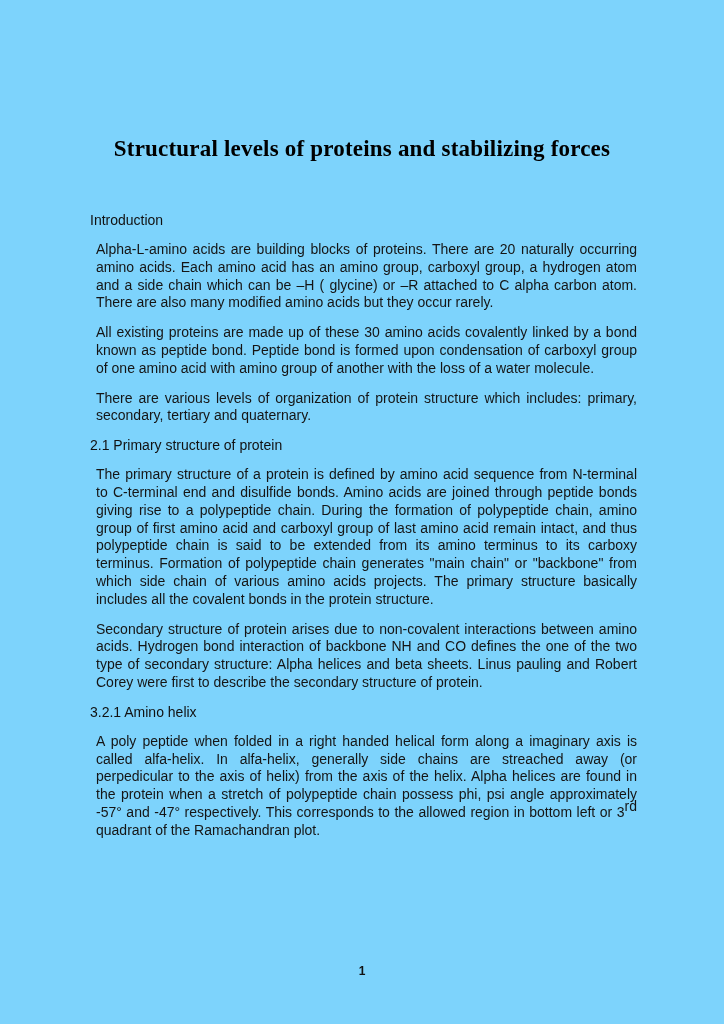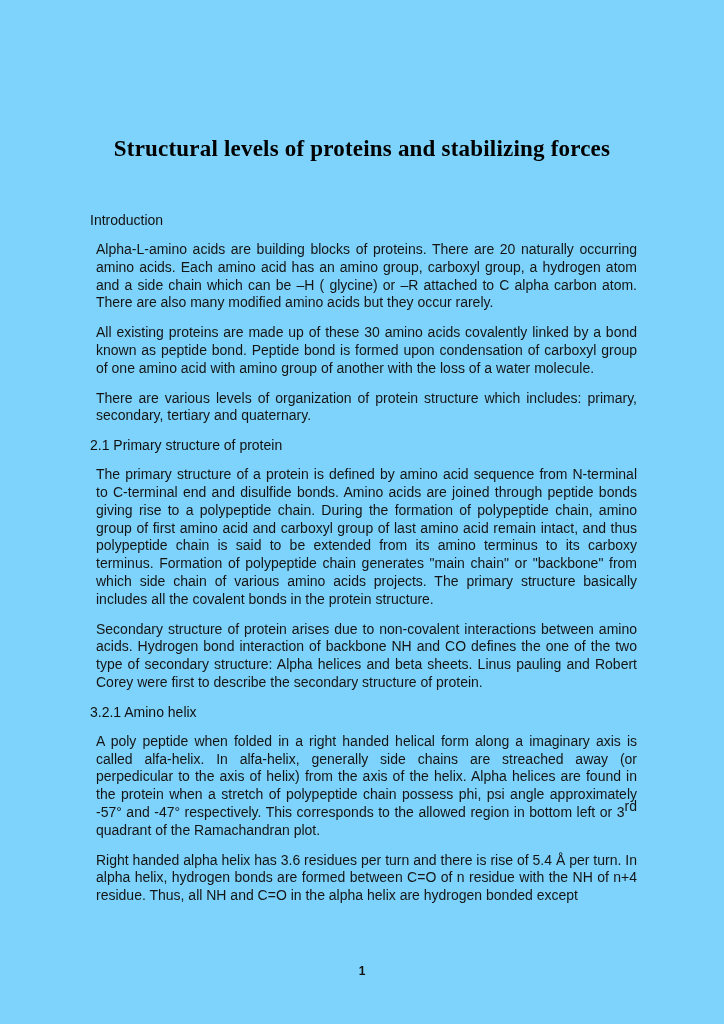--- a/index.html
+++ b/index.html
@@ -70,19 +70,18 @@
   <main class="doc-body">
       <h2 class="heading">Introduction</h2>
       <p class="paragraph">Alpha-L-amino acids are building blocks of proteins. There are 20 naturally occurring amino acids. Each amino acid has an amino group, carboxyl group, a hydrogen atom and a side chain which can be –H ( glycine) or –R attached to C alpha carbon atom. There are also many modified amino acids but they occur rarely.</p>
       <p class="paragraph">All existing proteins are made up of these 30 amino acids covalently linked by a bond known as peptide bond. Peptide bond is formed upon condensation of carboxyl group of one amino acid with amino group of another with the loss of a water molecule.</p>
       <p class="paragraph">There are various levels of organization of protein structure which includes: primary, secondary, tertiary and quaternary.</p>
       <h2 class="heading">2.1 Primary structure of protein</h2>
       <p class="paragraph">The primary structure of a protein is defined by amino acid sequence from N-terminal to C-terminal end and disulfide bonds. Amino acids are joined through peptide bonds giving rise to a polypeptide chain. During the formation of polypeptide chain, amino group of first amino acid and carboxyl group of last amino acid remain intact, and thus polypeptide chain is said to be extended from its amino terminus to its carboxy terminus. Formation of polypeptide chain generates "main chain" or "backbone" from which side chain of various amino acids projects. The primary structure basically includes all the covalent bonds in the protein structure.</p>
       <p class="paragraph">Secondary structure of protein arises due to non-covalent interactions between amino acids. Hydrogen bond interaction of backbone NH and CO defines the one of the two type of secondary structure: Alpha helices and beta sheets. Linus pauling and Robert Corey were first to describe the secondary structure of protein.</p>
       <h2 class="heading">3.2.1 Amino helix</h2>
       <p class="paragraph">A poly peptide when folded in a right handed helical form along a imaginary axis is called alfa-helix. In alfa-helix, generally side chains are streached away (or perpedicular to the axis of helix) from the axis of the helix. Alpha helices are found in the protein when a stretch of polypeptide chain possess phi, psi angle approximately -57° and -47° respectively. This corresponds to the allowed region in bottom left or 3<sup>rd</sup> quadrant of the Ramachandran plot.</p>
-      <p class="paragraph">Right handed alpha helix has 3.6 residues per turn and there is rise of 5.4 Å per turn. In alpha helix, hydrogen bonds are formed between C=O of n residue with the NH of n+4 residue. Thus, all NH and C=O in the alpha helix are hydrogen bonded except</p>
     </main>
 
   <footer class="page-footer">
     <span class="page-number">1</span>
   </footer>
 </div>
 
 </body></html>

